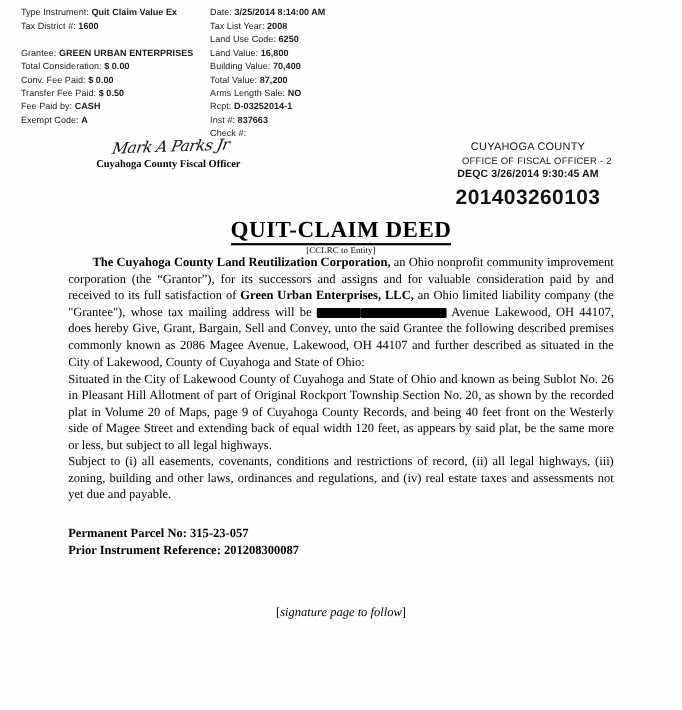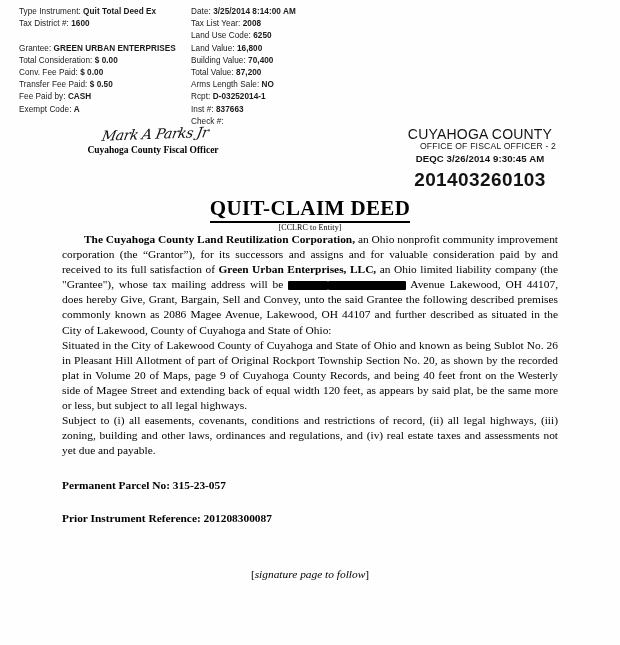--- a/index.html
+++ b/index.html
@@ -80,21 +80,21 @@
   .county-stamp {
     position: absolute;
     right: 20px;
     top: 128px;
     width: 240px;
     text-align: center;
     font-family: "Liberation Sans", "DejaVu Sans", sans-serif;
     color: #131313;
   }
   .county-stamp .cs-line1 {
-    font-size: 14px;
+    font-size: 10px;
     letter-spacing: 0.2px;
     line-height: 12px;
   }
   .county-stamp .cs-line2 {
     font-size: 8.6px;
     letter-spacing: 0.2px;
     line-height: 12px;
     padding-left: 16px;
   }
   .county-stamp .cs-line3 {
@@ -163,42 +163,42 @@
   .redact.r1 { width: 40px; height: 9px; }
   .redact.r2 { width: 78px; height: 9px; }
 
   .parcel-line {
     font-size: 11.4px;
     font-weight: 700;
     line-height: 15.1px;
     margin: 0;
   }
   .mp1 { margin-top: 20px; }
-  .mp2 { margin-top: 17px; }
+  .mp2 { margin-top: 0; }
 
   .sig-follow {
     text-align: center;
     font-size: 11.4px;
     font-style: italic;
     margin-top: 42px;
   }
   .sig-follow .brk { font-style: normal; }
 </style>
 </head>
 <body>
 
 <div class="page">
 
   <div class="stamp-header">
     <div class="stamp-cols">
 
       <div class="stamp-col left">
         <div class="stamp-row">
           <span class="lbl">Type Instrument:</span>
-          <span class="val">Quit Total Deed Ex</span>
+          <span class="val">Quit Claim Value Ex</span>
         </div>
         <div class="stamp-row">
           <span class="lbl">Tax District #:</span>
           <span class="val">1600</span>
         </div>
         <div class="spacer-row"></div>
         <div class="stamp-row">
           <span class="lbl">Grantee:</span>
           <span class="val">GREEN URBAN ENTERPRISES</span>
         </div>

